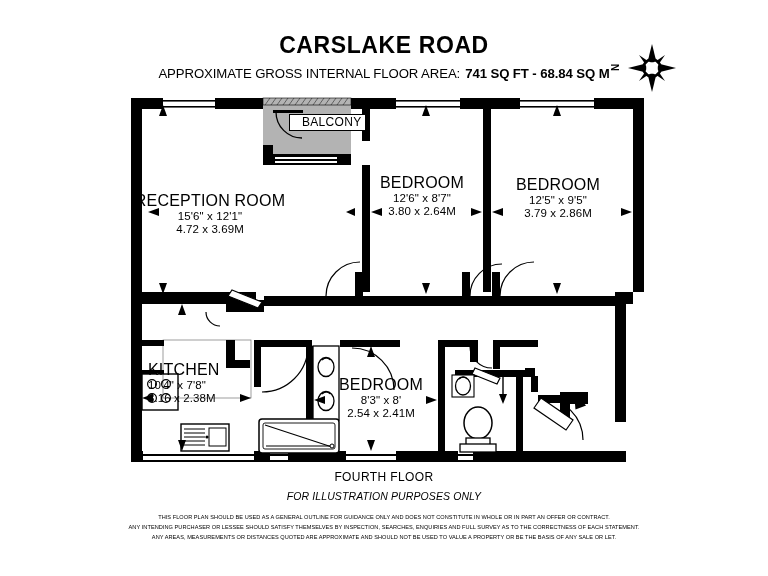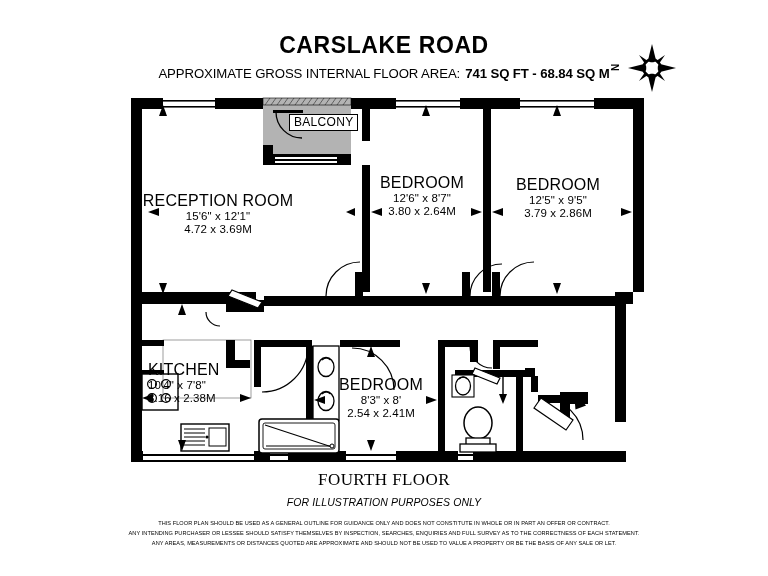--- a/index.html
+++ b/index.html
@@ -90,37 +90,36 @@
   .room-label .rdim {
     font-size: 11.5px;
     letter-spacing: 0.1px;
   }
   .balcony-label {
     position: absolute;
     border: 1.6px solid #000;
     background: #ffffff;
     font-size: 12px;
     letter-spacing: 0.3px;
-    padding: 1px 4px 2px 4px;
+    padding: 1px 4px 2px 12px;
     line-height: 1;
     white-space: nowrap;
   }
 
   
   .footer {
     position: absolute;
     left: 0;
     top: 470px;
     width: 768px;
     text-align: center;
   }
   .floor-name {
-    font-size: 17px;
+    font-size: 12px;
     letter-spacing: 0.4px;
-    font-family: Liberation Serif, serif;
   }
   .illustration {
     font-size: 10.5px;
     margin-top: 6px;
     letter-spacing: 0.1px;
     font-style: italic;
   }
   .disclaimer {
     margin-top: 11px;
     font-size: 5.6px;
@@ -397,21 +396,21 @@
         <polygon points="586,402 570,396 578,410" transform="rotate(25,578,404)"></polygon>
       </g>
 
       <g fill="none" stroke="#000" stroke-width="0.7" opacity="0.55">
         <rect x="163" y="340" width="88" height="58"></rect>
       </g>
 
     </svg>
   </div>
 
-  <div class="room-label" style="left:118px; top:192px; width:200px;">
+  <div class="room-label" style="left:110px; top:192px; width:200px;">
     <div class="rname">RECEPTION ROOM</div>
     <div class="rdim">15'6" x 12'1"</div>
     <div class="rdim">4.72 x 3.69M</div>
   </div>
 
   <div class="room-label" style="left:352px; top:174px; width:140px;">
     <div class="rname">BEDROOM</div>
     <div class="rdim">12'6" x 8'7"</div>
     <div class="rdim">3.80 x 2.64M</div>
   </div>

